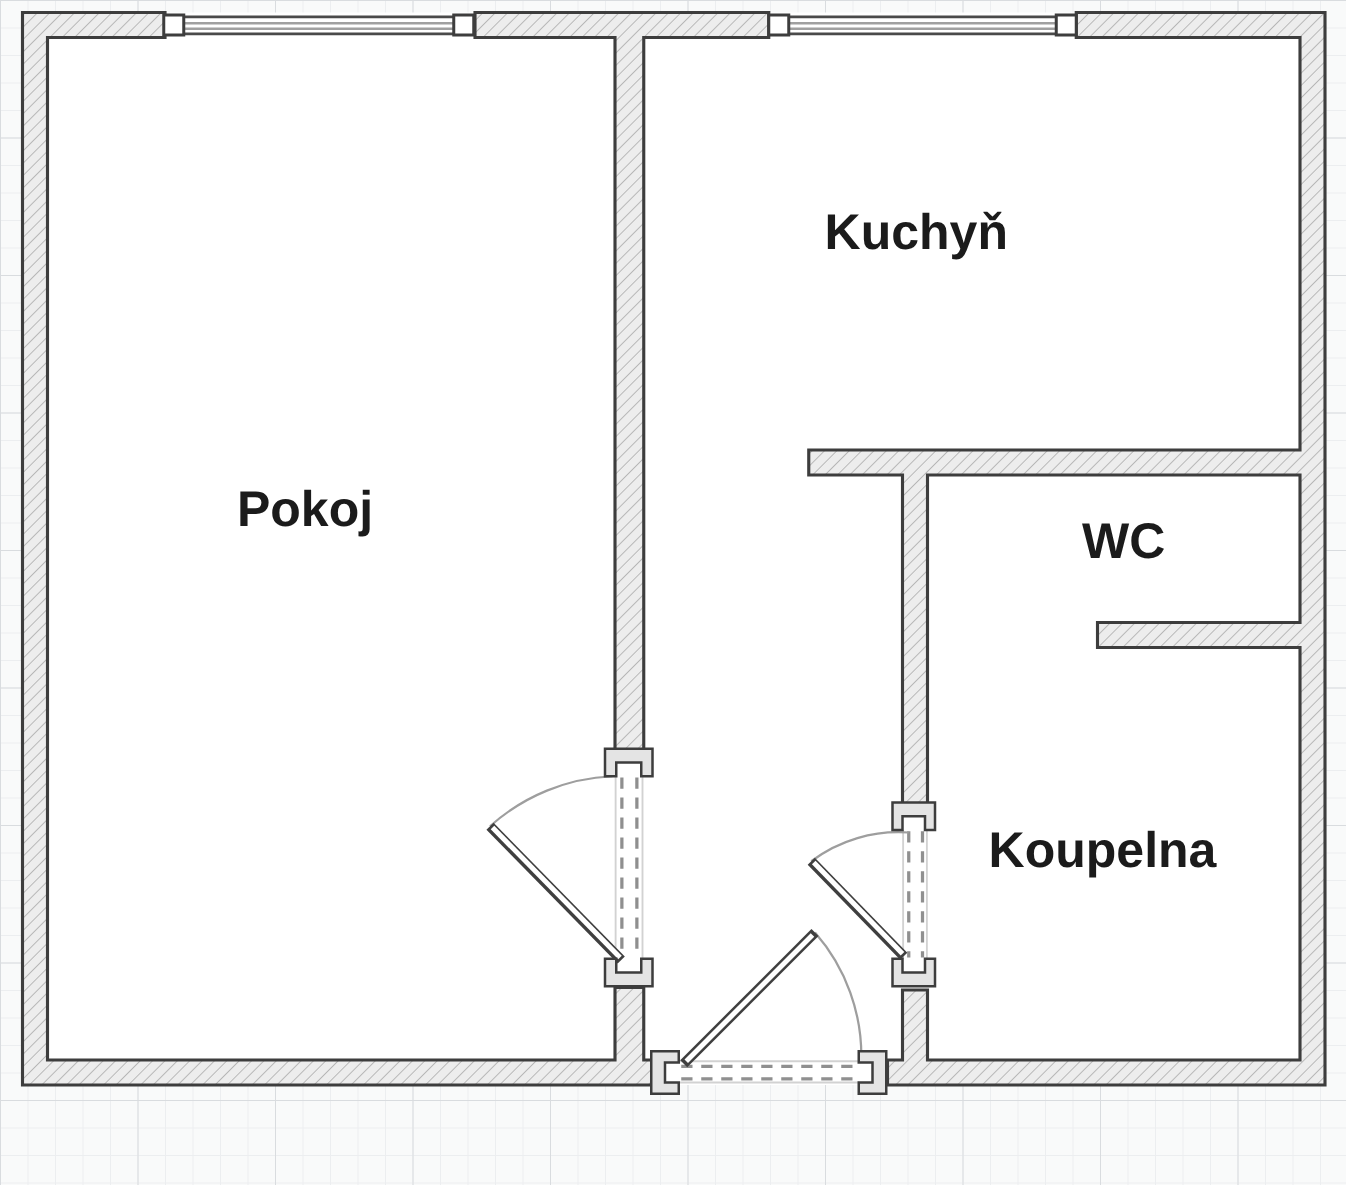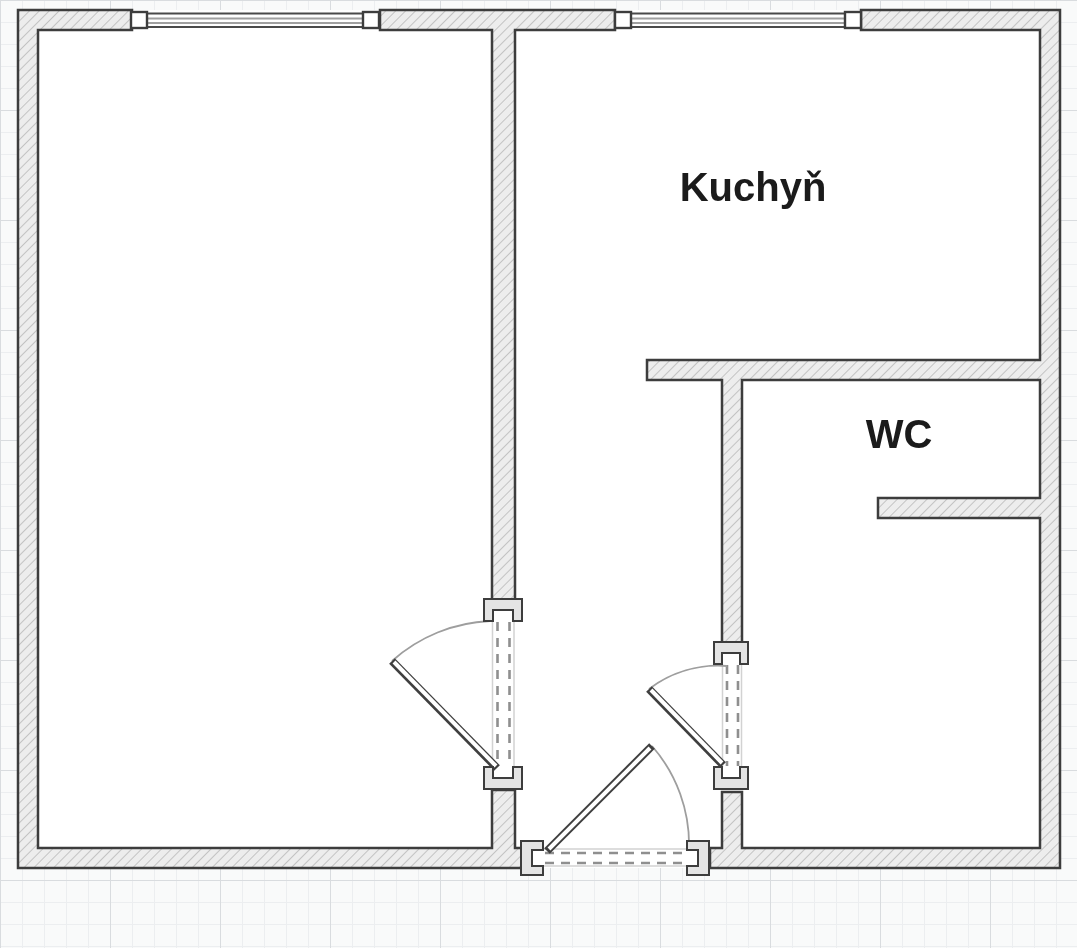--- a/index.html
+++ b/index.html
@@ -18,21 +18,21 @@
       linear-gradient(90deg,#eceef0 1px, transparent 1px);
     background-size:110px 110px,110px 110px,22px 22px,22px 22px;
   }
   .plan-svg{position:absolute;left:0;top:0;}
   .room-label{
     position:absolute;transform:translate(-50%,-50%);
     font-size:40px;font-weight:700;color:#1b1b1b;
     white-space:nowrap;letter-spacing:0px;
   }
   .lbl-pokoj{left:244px;top:408px;}
-  .lbl-kuchyn{left:753px;top:187px;}
+  .lbl-kuchyn{left:733px;top:187px;}
   .lbl-wc{left:863px;top:434px;margin-left:36px;}
   .lbl-koupelna{left:882px;top:681px;}
   .lbl-vstup{left:616px;top:913px;}
 </style>
 </head>
 <body>
 
 <div class="stage">
 
   <svg class="plan-svg" width="1077" height="948" viewBox="0 0 1077 948">
@@ -103,16 +103,18 @@
       <line x1="545" y1="853" x2="686" y2="853" stroke="#8f8f8f" stroke-width="2.6" stroke-dasharray="9 7"></line>
       <line x1="545" y1="863" x2="686" y2="863" stroke="#8f8f8f" stroke-width="2.6" stroke-dasharray="9 7"></line>
       <path d="M652,746 A150,150 0 0 1 689,849" fill="none" stroke="#9e9e9e" stroke-width="1.8"></path>
       <line x1="547" y1="851" x2="652" y2="746" stroke="#3f3f3f" stroke-width="8"></line>
       <line x1="549" y1="849" x2="650" y2="748" stroke="#ffffff" stroke-width="4"></line>
       <path d="M521,841 v34 h22 v-9 h-11 v-16 h11 v-9 Z" fill="#e4e4e4" stroke="#3d3d3d" stroke-width="2"></path>
       <path d="M709,841 v34 h-22 v-9 h11 v-16 h-11 v-9 Z" fill="#e4e4e4" stroke="#3d3d3d" stroke-width="2"></path>
     </g>
   </svg>
 
+  <div class="room-label lbl-pokoj">Pokoj</div>
   <div class="room-label lbl-kuchyn">Kuchyň</div>
   <div class="room-label lbl-wc">WC</div>
+  <div class="room-label lbl-koupelna">Koupelna</div>
 
 </div>
 
 </body></html>

